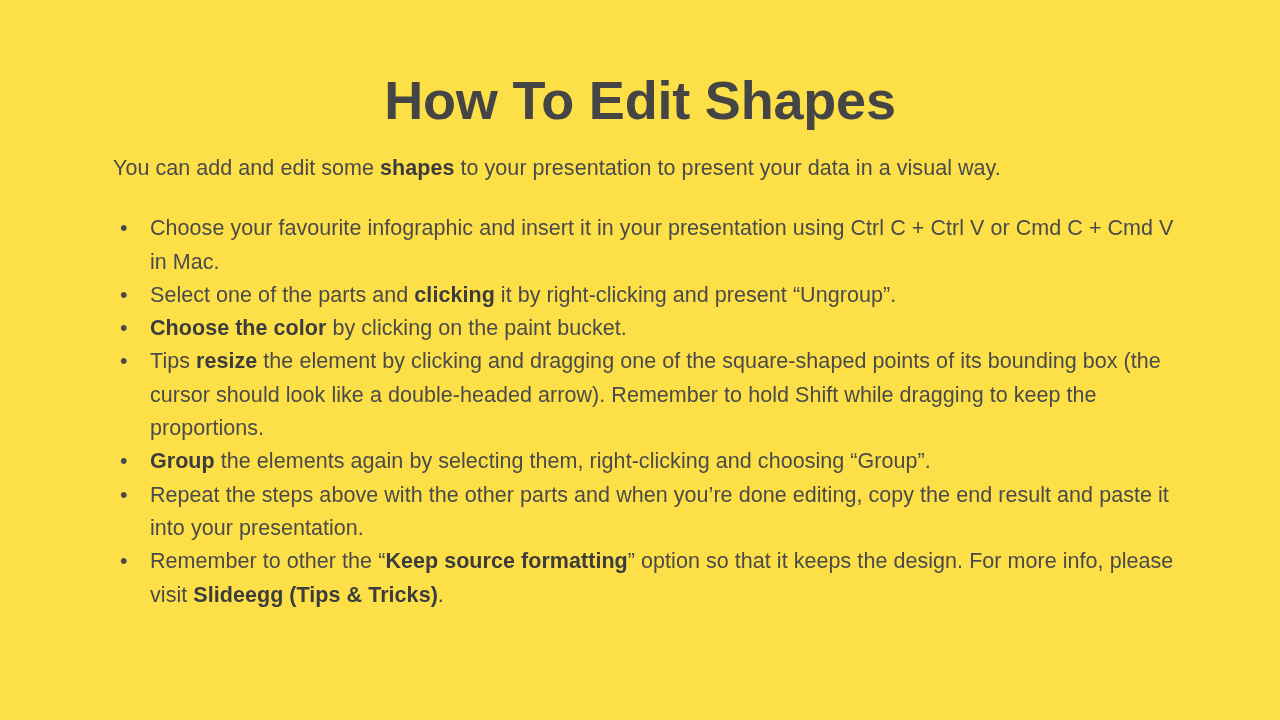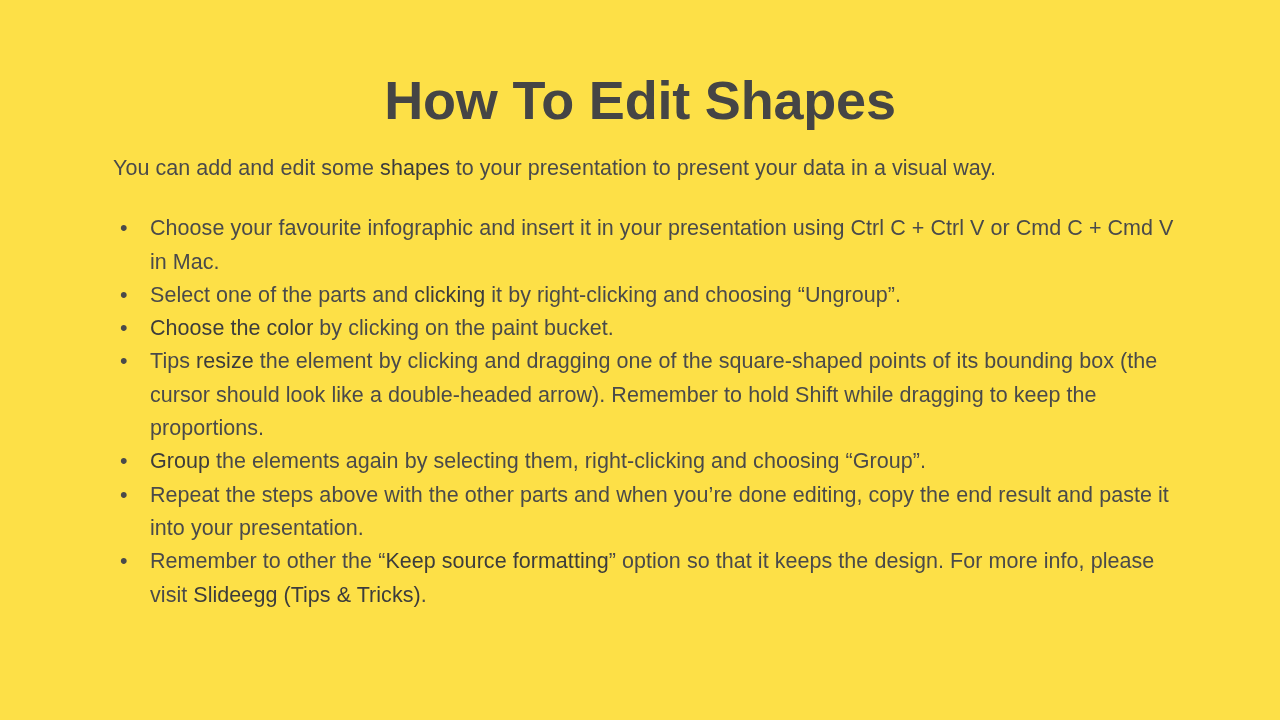--- a/index.html
+++ b/index.html
@@ -81,21 +81,21 @@
     line-height: 33.3px;
     color: #4a4a4a;
     text-align: left;
   }
 
   .bullet-text {
     display: block;
   }
 
   b, strong, .b {
-    font-weight: 400;
+    font-weight: 700;
     color: #3c3c3c;
   }
 </style>
 </head>
 <body>
 
 <div class="slide">
 
   <h1 class="slide-title">How To Edit Shapes</h1>
 
@@ -104,21 +104,21 @@
     <p class="intro-paragraph"><span>You can add and edit some </span><span class="b">shapes</span><span> to your presentation to present your data in a visual way.</span></p>
 
     <ul class="bullet-list">
 
     <li class="bullet-item">
           <span class="bullet-marker">•</span>
           <span class="bullet-text"><span>Choose your favourite infographic and insert it in your presentation using Ctrl C + Ctrl V or Cmd C + Cmd V in Mac.</span></span>
         </li>
         <li class="bullet-item">
           <span class="bullet-marker">•</span>
-          <span class="bullet-text"><span>Select one of the parts and </span><span class="b">clicking</span><span> it by right-clicking and choosing “Ungroup”.</span></span>
+          <span class="bullet-text"><span>Select one of the parts and </span><span class="b">clicking</span><span> it by right-clicking and present “Ungroup”.</span></span>
         </li>
         <li class="bullet-item">
           <span class="bullet-marker">•</span>
           <span class="bullet-text"><span class="b">Choose the color</span><span> by clicking on the paint bucket.</span></span>
         </li>
         <li class="bullet-item">
           <span class="bullet-marker">•</span>
           <span class="bullet-text"><span>Tips </span><span class="b">resize</span><span> the element by clicking and dragging one of the square-shaped points of its bounding box (the cursor should look like a double-headed arrow). Remember to hold Shift while dragging to keep the proportions.</span></span>
         </li>
         <li class="bullet-item">

